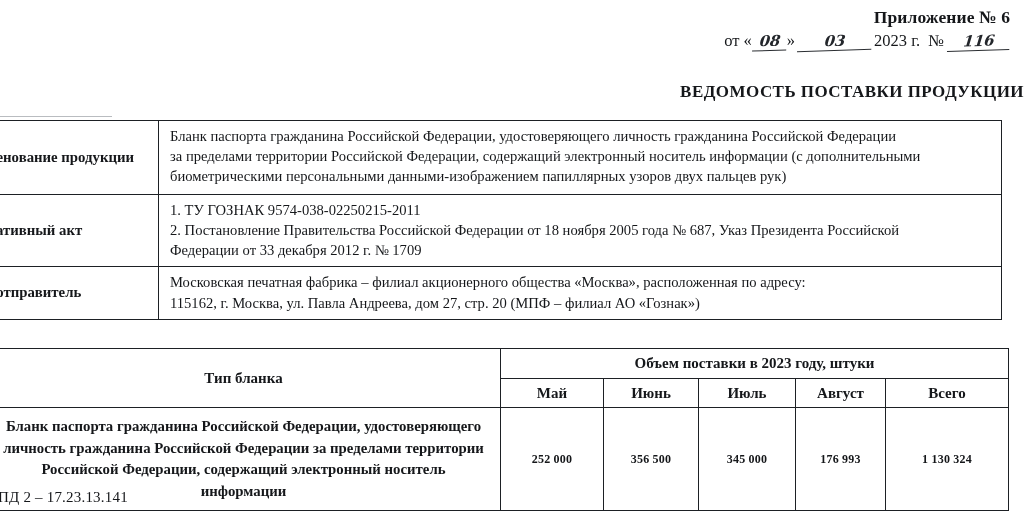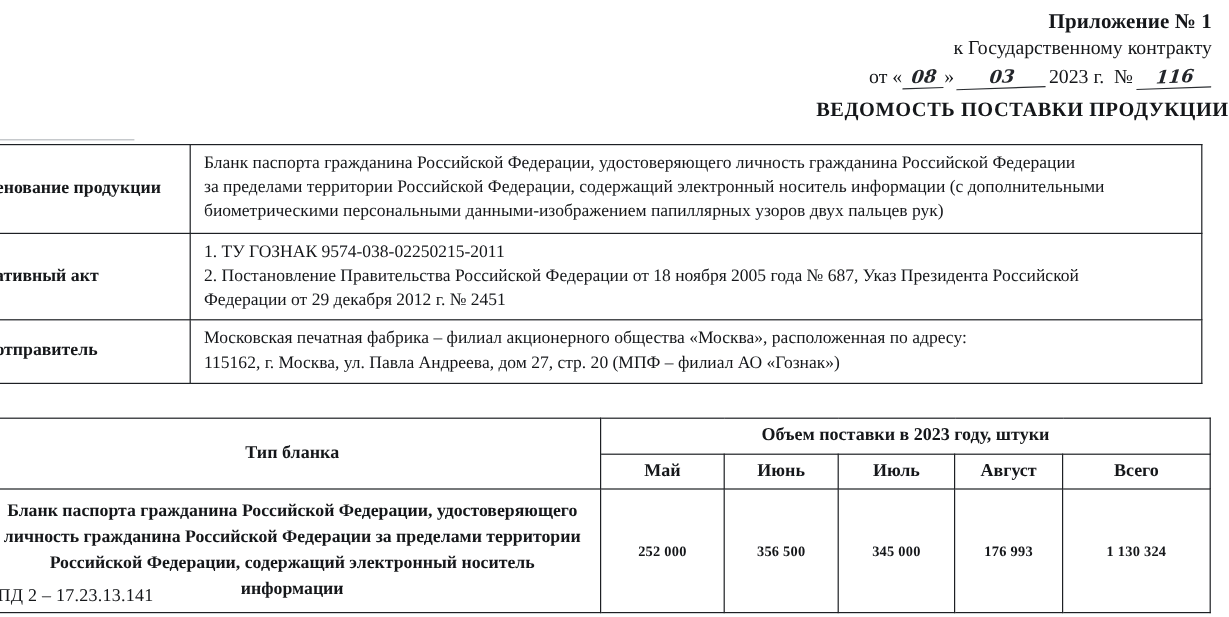--- a/index.html
+++ b/index.html
@@ -155,22 +155,21 @@
     left: 0;
     width: 112px;
     height: 1.2px;
     background: #b9bcc0;
   }
 </style>
 </head>
 <body>
 
 <div class="doc-header">
-  <div class="appendix-line">Приложение № 1</div>
-  <div class="contract-line">к Государственному контракту</div>
+  <div class="appendix-line">Приложение № 6</div>
   <div class="date-line">
     <span class="lbl">от «</span>
     <span class="hw hw-day">08</span>
     <span class="lbl">»</span>
     <span class="hw hw-month">03</span>
     <span class="lbl">2023 г.</span>
     <span class="lbl" style="margin-left:7px">№</span>
     <span class="hw hw-num">116</span>
   </div>
 </div>
@@ -191,21 +190,21 @@
         <span class="line">Бланк паспорта гражданина Российской Федерации, удостоверяющего личность гражданина Российской Федерации</span>
         <span class="line">за пределами территории Российской Федерации, содержащий электронный носитель информации (с дополнительными</span>
         <span class="line">биометрическими персональными данными-изображением папиллярных узоров двух пальцев рук)</span>
       </td>
     </tr>
     <tr class="row-act">
       <td class="label-cell">Нормативный акт</td>
       <td class="value-cell">
         <span class="line">1. ТУ ГОЗНАК 9574-038-02250215-2011</span>
         <span class="line">2. Постановление Правительства Российской Федерации от 18 ноября 2005 года № 687, Указ Президента Российской</span>
-        <span class="line">Федерации от 29 декабря 2012 г. № 2451</span>
+        <span class="line">Федерации от 33 декабря 2012 г. № 1709</span>
       </td>
     </tr>
     <tr class="row-shipper">
       <td class="label-cell">Грузоотправитель</td>
       <td class="value-cell">
         <span class="line">Московская печатная фабрика – филиал акционерного общества «Москва», расположенная по адресу:</span>
         <span class="line">115162, г. Москва, ул. Павла Андреева, дом 27, стр. 20 (МПФ – филиал АО «Гознак»)</span>
       </td>
     </tr>
   </tbody>

